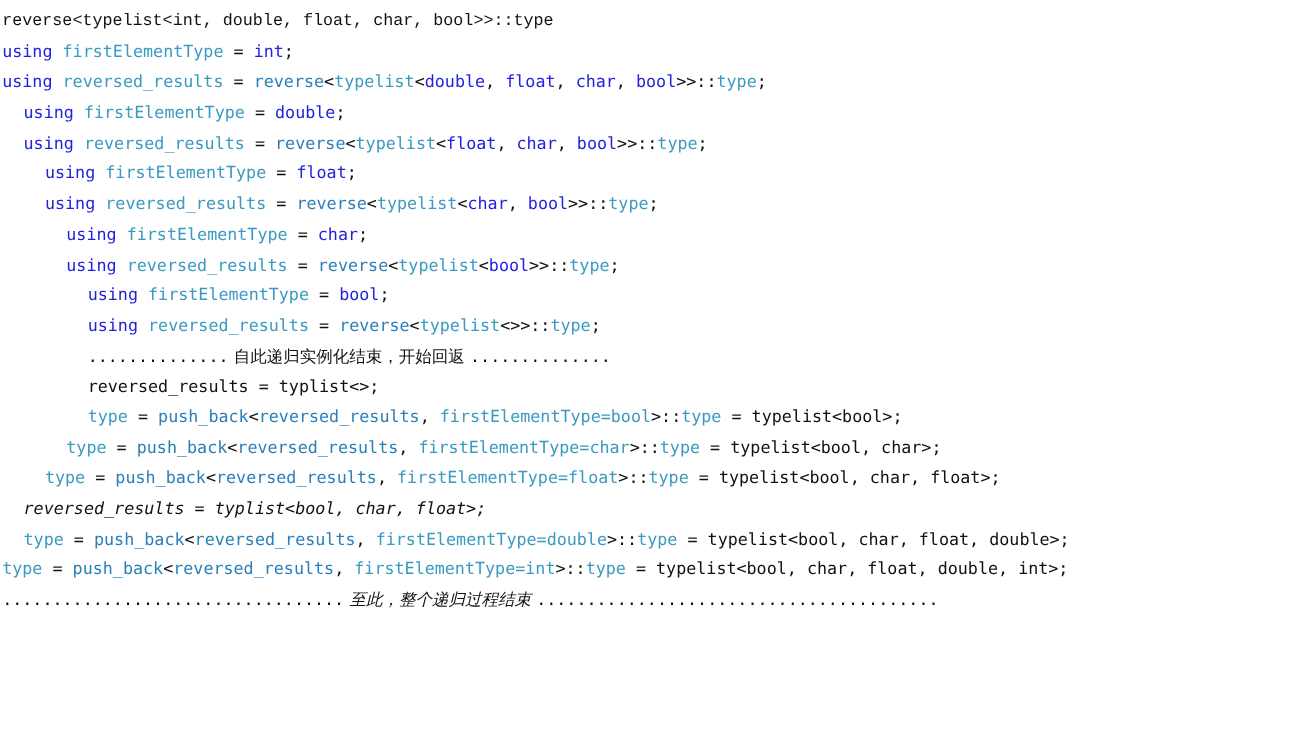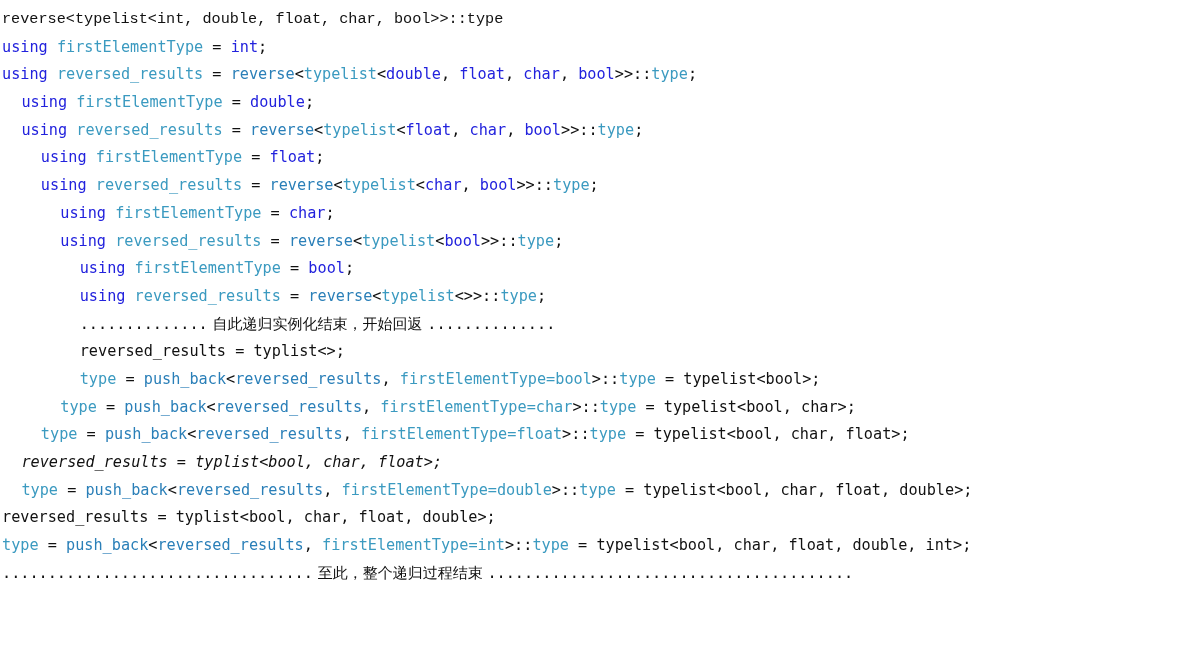--- a/index.html
+++ b/index.html
@@ -50,16 +50,15 @@
     <div class="code-line" style="padding-left: 58.29px;"><span class="tok tok-keyword" style="color: rgb(34, 34, 221);">using</span><span class="tok tok-plain" style="color: rgb(17, 17, 17);"> </span><span class="tok tok-identifier" style="color: rgb(59, 154, 192);">reversed_results</span><span class="tok tok-plain" style="color: rgb(17, 17, 17);"> = </span><span class="tok tok-function" style="color: rgb(42, 127, 184);">reverse</span><span class="tok tok-plain" style="color: rgb(17, 17, 17);">&lt;</span><span class="tok tok-identifier" style="color: rgb(59, 154, 192);">typelist</span><span class="tok tok-plain" style="color: rgb(17, 17, 17);">&lt;</span><span class="tok tok-keyword" style="color: rgb(34, 34, 221);">bool</span><span class="tok tok-plain" style="color: rgb(17, 17, 17);">&gt;&gt;::</span><span class="tok tok-identifier" style="color: rgb(59, 154, 192);">type</span><span class="tok tok-plain" style="color: rgb(17, 17, 17);">;</span></div>
     <div class="code-line" style="padding-left: 77.72px;"><span class="tok tok-keyword" style="color: rgb(34, 34, 221);">using</span><span class="tok tok-plain" style="color: rgb(17, 17, 17);"> </span><span class="tok tok-identifier" style="color: rgb(59, 154, 192);">firstElementType</span><span class="tok tok-plain" style="color: rgb(17, 17, 17);"> = </span><span class="tok tok-keyword" style="color: rgb(34, 34, 221);">bool</span><span class="tok tok-plain" style="color: rgb(17, 17, 17);">;</span></div>
     <div class="code-line" style="padding-left: 77.72px;"><span class="tok tok-keyword" style="color: rgb(34, 34, 221);">using</span><span class="tok tok-plain" style="color: rgb(17, 17, 17);"> </span><span class="tok tok-identifier" style="color: rgb(59, 154, 192);">reversed_results</span><span class="tok tok-plain" style="color: rgb(17, 17, 17);"> = </span><span class="tok tok-function" style="color: rgb(42, 127, 184);">reverse</span><span class="tok tok-plain" style="color: rgb(17, 17, 17);">&lt;</span><span class="tok tok-identifier" style="color: rgb(59, 154, 192);">typelist</span><span class="tok tok-plain" style="color: rgb(17, 17, 17);">&lt;&gt;&gt;::</span><span class="tok tok-identifier" style="color: rgb(59, 154, 192);">type</span><span class="tok tok-plain" style="color: rgb(17, 17, 17);">;</span></div>
     <div class="code-line" style="padding-left: 77.72px;"><span class="tok tok-plain" style="color: rgb(17, 17, 17);">..............</span><span class="tok tok-plain cn" style="color: rgb(17, 17, 17);"> 自此递归实例化结束，开始回返 </span><span class="tok tok-plain" style="color: rgb(17, 17, 17);">..............</span></div>
     <div class="code-line" style="padding-left: 77.72px;"><span class="tok tok-plain" style="color: rgb(17, 17, 17);">reversed_results = typlist&lt;&gt;;</span></div>
     <div class="code-line" style="padding-left: 77.72px;"><span class="tok tok-identifier" style="color: rgb(59, 154, 192);">type</span><span class="tok tok-plain" style="color: rgb(17, 17, 17);"> = </span><span class="tok tok-function" style="color: rgb(42, 127, 184);">push_back</span><span class="tok tok-plain" style="color: rgb(17, 17, 17);">&lt;</span><span class="tok tok-function" style="color: rgb(42, 127, 184);">reversed_results</span><span class="tok tok-plain" style="color: rgb(17, 17, 17);">, </span><span class="tok tok-identifier" style="color: rgb(59, 154, 192);">firstElementType=bool</span><span class="tok tok-plain" style="color: rgb(17, 17, 17);">&gt;::</span><span class="tok tok-identifier" style="color: rgb(59, 154, 192);">type</span><span class="tok tok-plain" style="color: rgb(17, 17, 17);"> = typelist&lt;bool&gt;;</span></div>
     <div class="code-line" style="padding-left: 58.29px;"><span class="tok tok-identifier" style="color: rgb(59, 154, 192);">type</span><span class="tok tok-plain" style="color: rgb(17, 17, 17);"> = </span><span class="tok tok-function" style="color: rgb(42, 127, 184);">push_back</span><span class="tok tok-plain" style="color: rgb(17, 17, 17);">&lt;</span><span class="tok tok-function" style="color: rgb(42, 127, 184);">reversed_results</span><span class="tok tok-plain" style="color: rgb(17, 17, 17);">, </span><span class="tok tok-identifier" style="color: rgb(59, 154, 192);">firstElementType=char</span><span class="tok tok-plain" style="color: rgb(17, 17, 17);">&gt;::</span><span class="tok tok-identifier" style="color: rgb(59, 154, 192);">type</span><span class="tok tok-plain" style="color: rgb(17, 17, 17);"> = typelist&lt;bool, char&gt;;</span></div>
     <div class="code-line" style="padding-left: 38.86px;"><span class="tok tok-identifier" style="color: rgb(59, 154, 192);">type</span><span class="tok tok-plain" style="color: rgb(17, 17, 17);"> = </span><span class="tok tok-function" style="color: rgb(42, 127, 184);">push_back</span><span class="tok tok-plain" style="color: rgb(17, 17, 17);">&lt;</span><span class="tok tok-function" style="color: rgb(42, 127, 184);">reversed_results</span><span class="tok tok-plain" style="color: rgb(17, 17, 17);">, </span><span class="tok tok-identifier" style="color: rgb(59, 154, 192);">firstElementType=float</span><span class="tok tok-plain" style="color: rgb(17, 17, 17);">&gt;::</span><span class="tok tok-identifier" style="color: rgb(59, 154, 192);">type</span><span class="tok tok-plain" style="color: rgb(17, 17, 17);"> = typelist&lt;bool, char, float&gt;;</span></div>
     <div class="code-line" style="padding-left: 19.43px; font-style: italic;"><span class="tok tok-plain" style="color: rgb(17, 17, 17);">reversed_results = typlist&lt;bool, char, float&gt;;</span></div>
     <div class="code-line" style="padding-left: 19.43px;"><span class="tok tok-identifier" style="color: rgb(59, 154, 192);">type</span><span class="tok tok-plain" style="color: rgb(17, 17, 17);"> = </span><span class="tok tok-function" style="color: rgb(42, 127, 184);">push_back</span><span class="tok tok-plain" style="color: rgb(17, 17, 17);">&lt;</span><span class="tok tok-function" style="color: rgb(42, 127, 184);">reversed_results</span><span class="tok tok-plain" style="color: rgb(17, 17, 17);">, </span><span class="tok tok-identifier" style="color: rgb(59, 154, 192);">firstElementType=double</span><span class="tok tok-plain" style="color: rgb(17, 17, 17);">&gt;::</span><span class="tok tok-identifier" style="color: rgb(59, 154, 192);">type</span><span class="tok tok-plain" style="color: rgb(17, 17, 17);"> = typelist&lt;bool, char, float, double&gt;;</span></div>
-    <div class="code-line" style="padding-left: 0px;"><span class="tok tok-plain" style="color: rgb(17, 17, 17);">reversed_results = typlist&lt;bool, char, float, double&gt;;</span></div>
     <div class="code-line" style="padding-left: 0px;"><span class="tok tok-identifier" style="color: rgb(59, 154, 192);">type</span><span class="tok tok-plain" style="color: rgb(17, 17, 17);"> = </span><span class="tok tok-function" style="color: rgb(42, 127, 184);">push_back</span><span class="tok tok-plain" style="color: rgb(17, 17, 17);">&lt;</span><span class="tok tok-function" style="color: rgb(42, 127, 184);">reversed_results</span><span class="tok tok-plain" style="color: rgb(17, 17, 17);">, </span><span class="tok tok-identifier" style="color: rgb(59, 154, 192);">firstElementType=int</span><span class="tok tok-plain" style="color: rgb(17, 17, 17);">&gt;::</span><span class="tok tok-identifier" style="color: rgb(59, 154, 192);">type</span><span class="tok tok-plain" style="color: rgb(17, 17, 17);"> = typelist&lt;bool, char, float, double, int&gt;;</span></div>
-    <div class="code-line" style="padding-left: 0px;"><span class="tok tok-plain" style="color: rgb(17, 17, 17);">..................................</span><span class="tok tok-plain cn" style="color: rgb(17, 17, 17);"> 至此，整个递归过程结束 </span><span class="tok tok-plain" style="color: rgb(17, 17, 17);">........................................</span></div>
+    <div class="code-line" style="padding-left: 0px;"><span class="tok tok-plain" style="color: rgb(17, 17, 17);">..................................</span><span class="tok tok-plain cn" style="color: rgb(17, 17, 17); font-style: italic;"> 至此，整个递归过程结束 </span><span class="tok tok-plain" style="color: rgb(17, 17, 17);">........................................</span></div>
   </div>
 
 </body></html>

